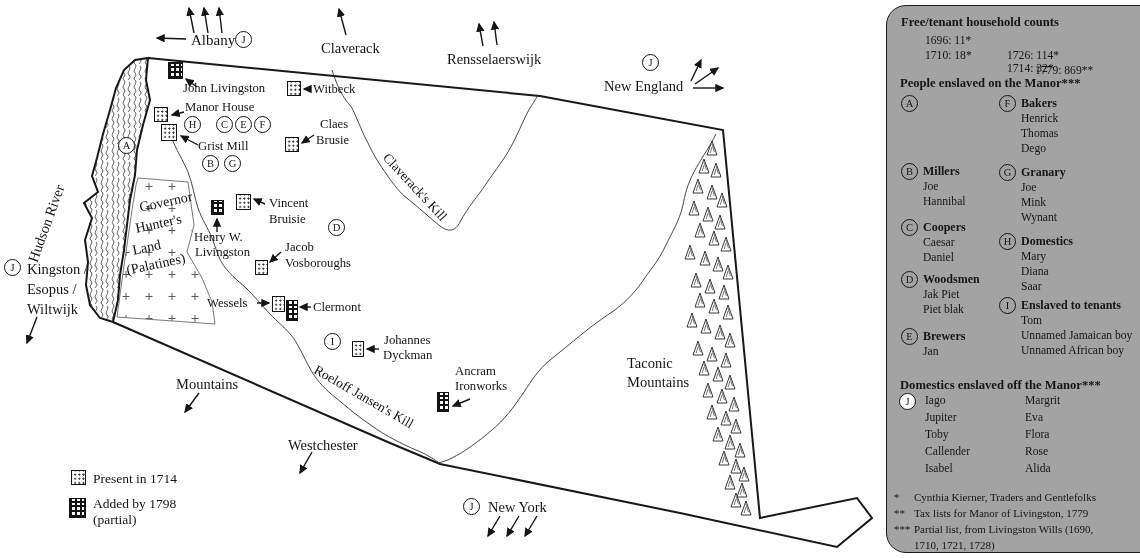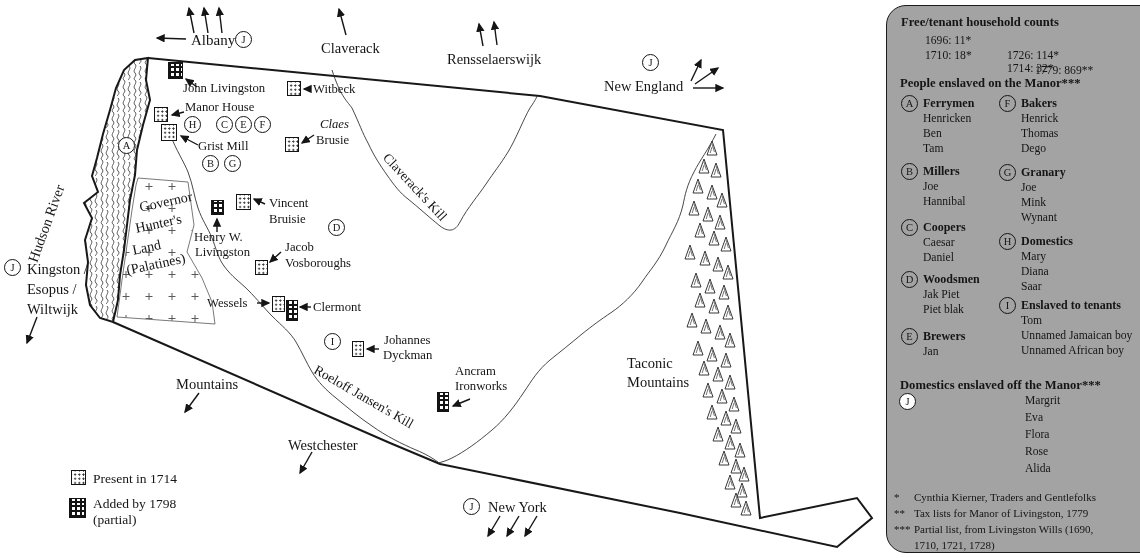--- a/index.html
+++ b/index.html
@@ -196,21 +196,21 @@
 
   <div class="m1714" style="left:161px;top:124px;width:16px;height:17px;"></div>
   <div class="lab site" style="left:198px;top:139px;">Grist Mill</div>
   <div class="lcirc" style="left:202px;top:155px;">B</div>
   <div class="lcirc" style="left:224px;top:155px;">G</div>
 
   <div class="m1714" style="left:287px;top:81px;width:14px;height:15px;"></div>
   <div class="lab site" style="left:313px;top:82px;">Witbeck</div>
 
   <div class="m1714" style="left:285px;top:137px;width:14px;height:15px;"></div>
-  <div class="lab site" style="left:320px;top:117px;font-style:italic;">Claes</div>
+  <div class="lab site" style="left:320px;top:117px;">Claes</div>
   <div class="lab site" style="left:316px;top:133px;">Brusie</div>
 
   <div class="m1714" style="left:236px;top:194px;width:15px;height:16px;"></div>
   <div class="lab site" style="left:269px;top:196px;">Vincent</div>
   <div class="lab site" style="left:269px;top:212px;">Bruisie</div>
   <div class="lcirc" style="left:328px;top:219px;">D</div>
 
   <div class="m1798" style="left:211px;top:200px;width:13px;height:15px;"></div>
   <div class="lab site" style="left:194px;top:230px;">Henry W.</div>
   <div class="lab site" style="left:195px;top:245px;">Livingston</div>
@@ -246,26 +246,20 @@
     <div class="pabs crow" style="left:38px;top:27px;">1696: 11*</div>
     <div class="pabs crow" style="left:38px;top:42px;">1710: 18*</div>
     <div class="pabs crow" style="left:120px;top:27px;margin-top:28px;">1714: 32*</div>
     <div class="pabs crow" style="left:120px;top:42px;">1726: 114*</div>
     <div class="pabs crow" style="left:120px;top:57px;margin-left:28px;">1779: 869**</div>
 
     <div class="pabs ptitle" style="left:13px;top:70px;">People enslaved on the Manor***</div>
 
     <div class="pgroup" style="left:14px;top:90px;">
       <span class="lc">A</span>
-      <div class="gtext">
-        <div class="grole">Ferrymen</div>
-        <div class="gname">Henricken</div>
-        <div class="gname">Ben</div>
-        <div class="gname">Tam</div>
-      </div>
     </div>
     <div class="pgroup" style="left:14px;top:158px;">
       <span class="lc">B</span>
       <div class="gtext">
         <div class="grole">Millers</div>
         <div class="gname">Joe</div>
         <div class="gname">Hannibal</div>
       </div>
     </div>
     <div class="pgroup" style="left:14px;top:214px;">
@@ -324,20 +318,27 @@
       <div class="gtext">
         <div class="grole">Enslaved to tenants</div>
         <div class="gname">Tom</div>
         <div class="gname">Unnamed Jamaican boy</div>
         <div class="gname">Unnamed African boy</div>
       </div>
     </div>
 
     <div class="pabs ptitle" style="left:13px;top:372px;">Domestics enslaved off the Manor***</div>
     <div class="lcirc" style="position:absolute;left:12px;top:387px;">J</div>
+    <div class="pabs jcol" style="left:38px;top:386px;">
+      <div>Iago</div>
+      <div>Jupiter</div>
+      <div>Toby</div>
+      <div>Callender</div>
+      <div>Isabel</div>
+    </div>
     <div class="pabs jcol" style="left:138px;top:386px;">
       <div>Margrit</div>
       <div>Eva</div>
       <div>Flora</div>
       <div>Rose</div>
       <div>Alida</div>
     </div>
 
     <div class="pabs" style="left:7px;top:483px;white-space:normal;">
       <div class="fnrow">

